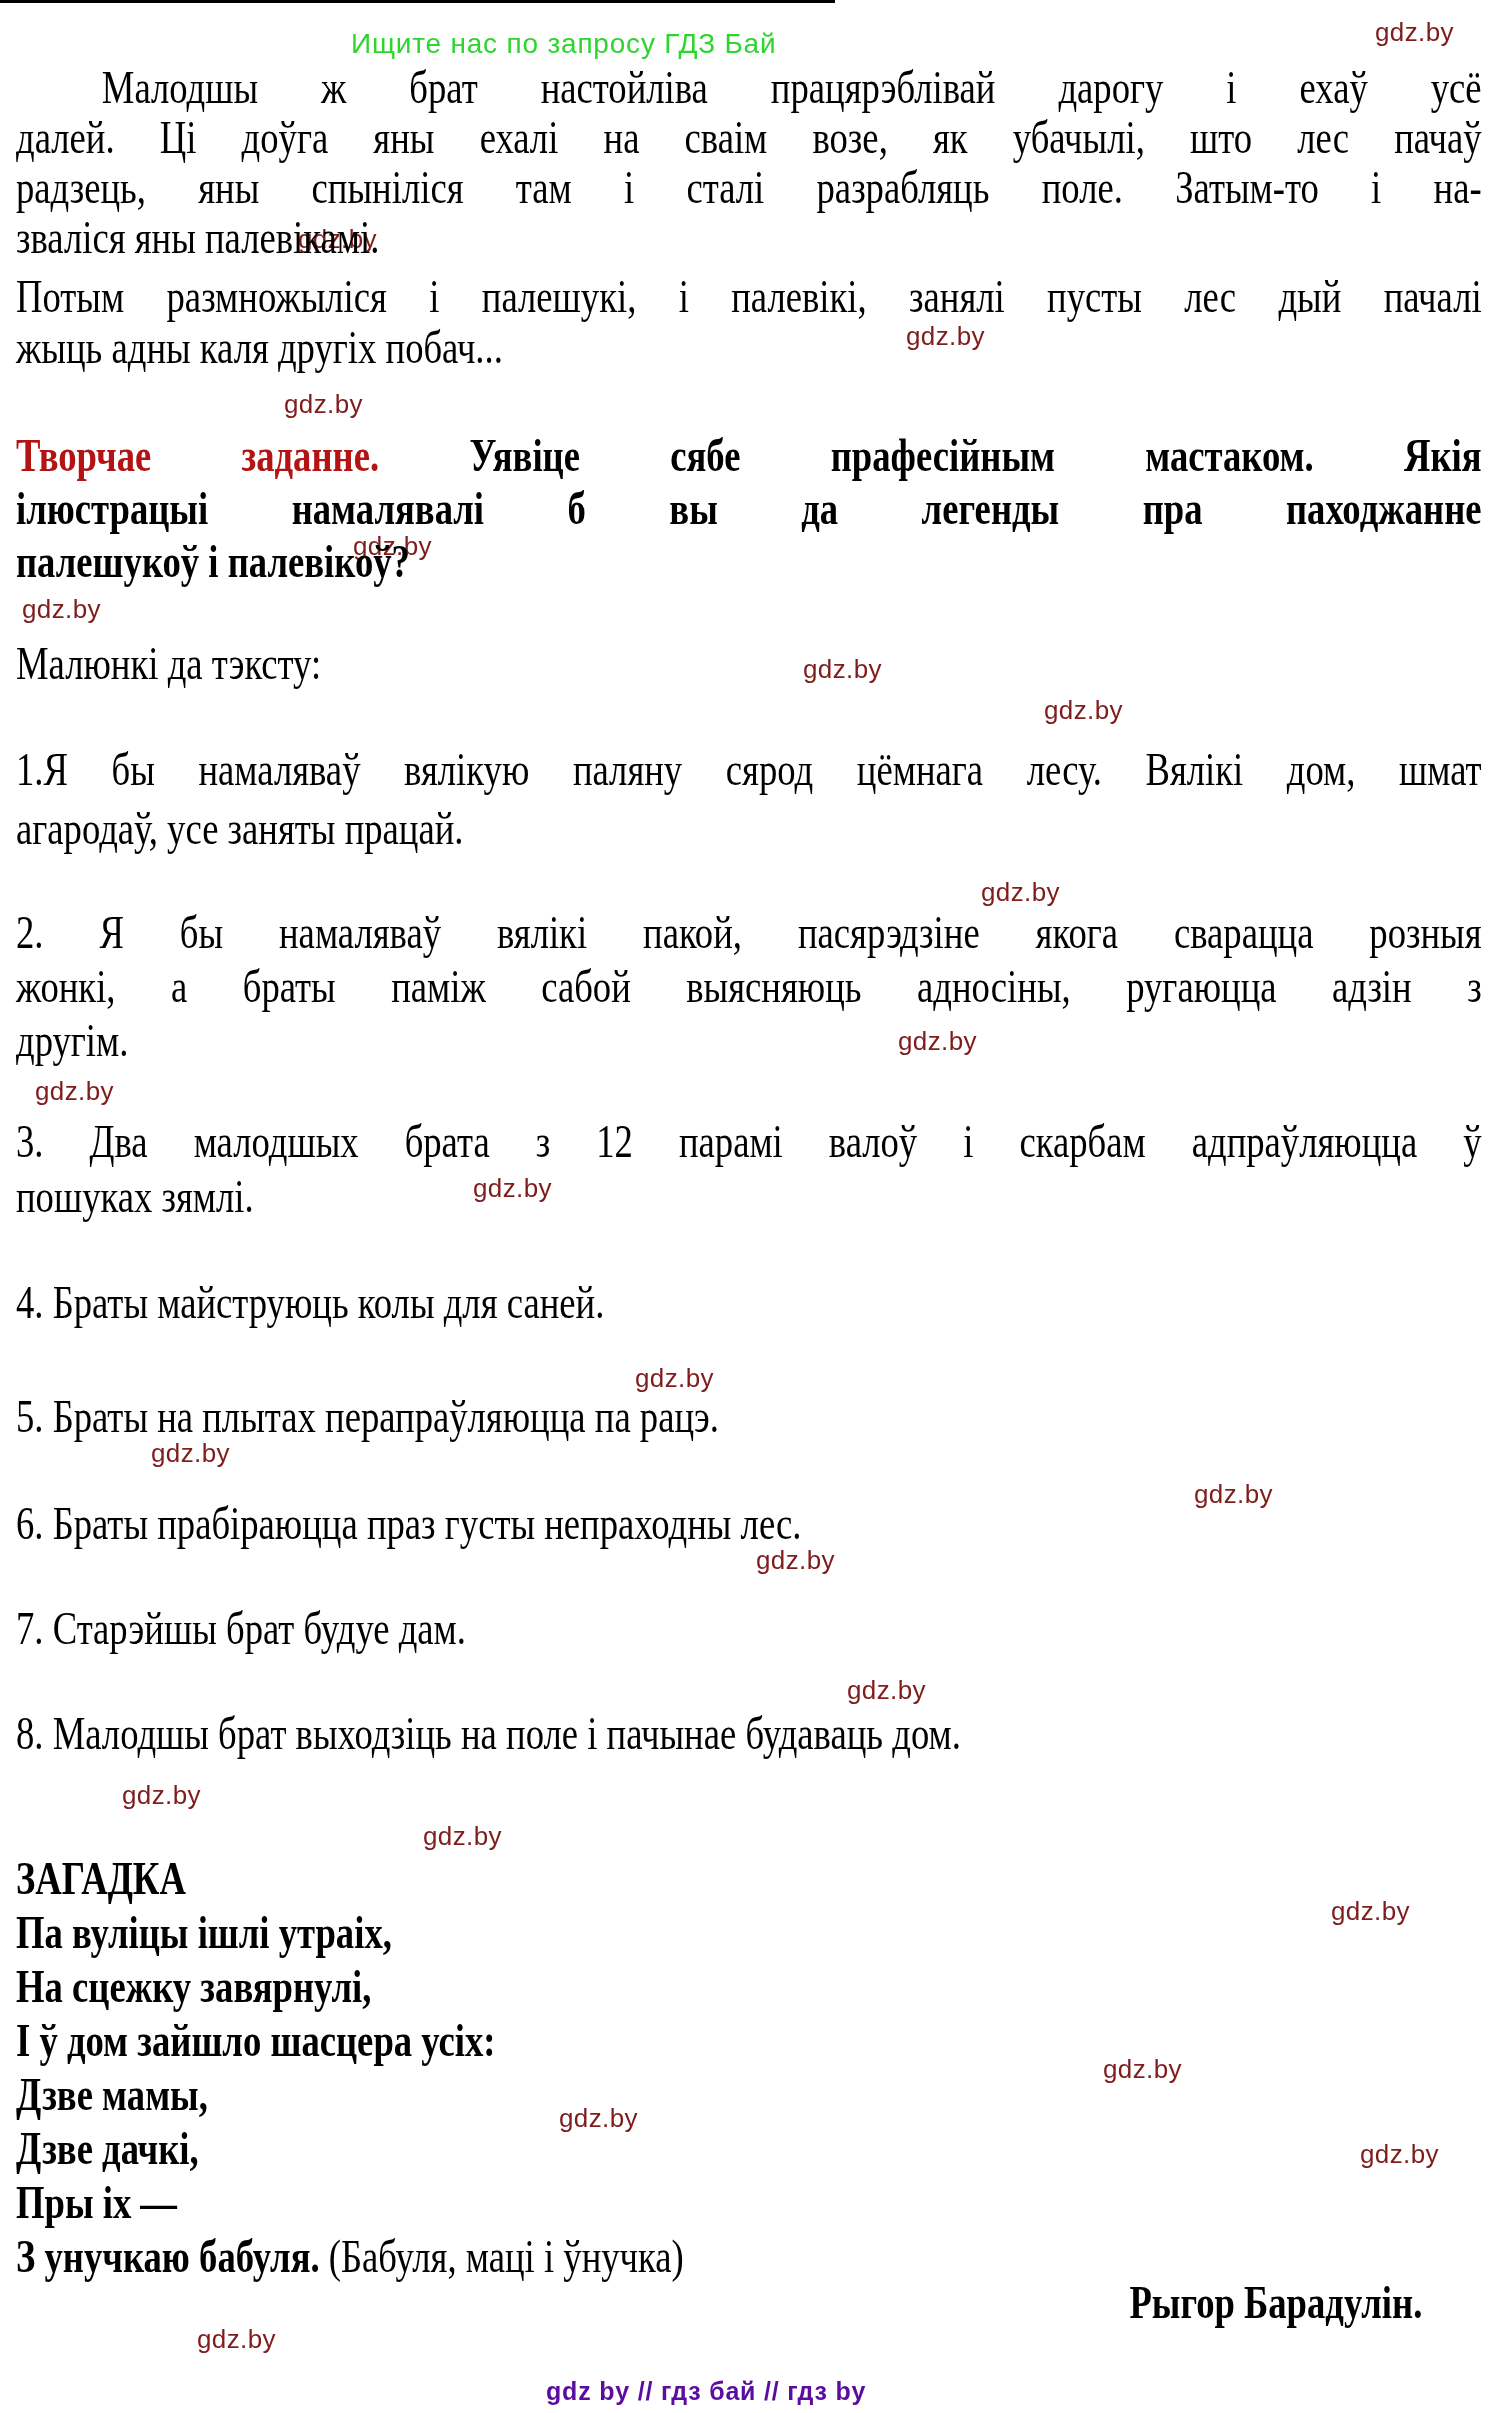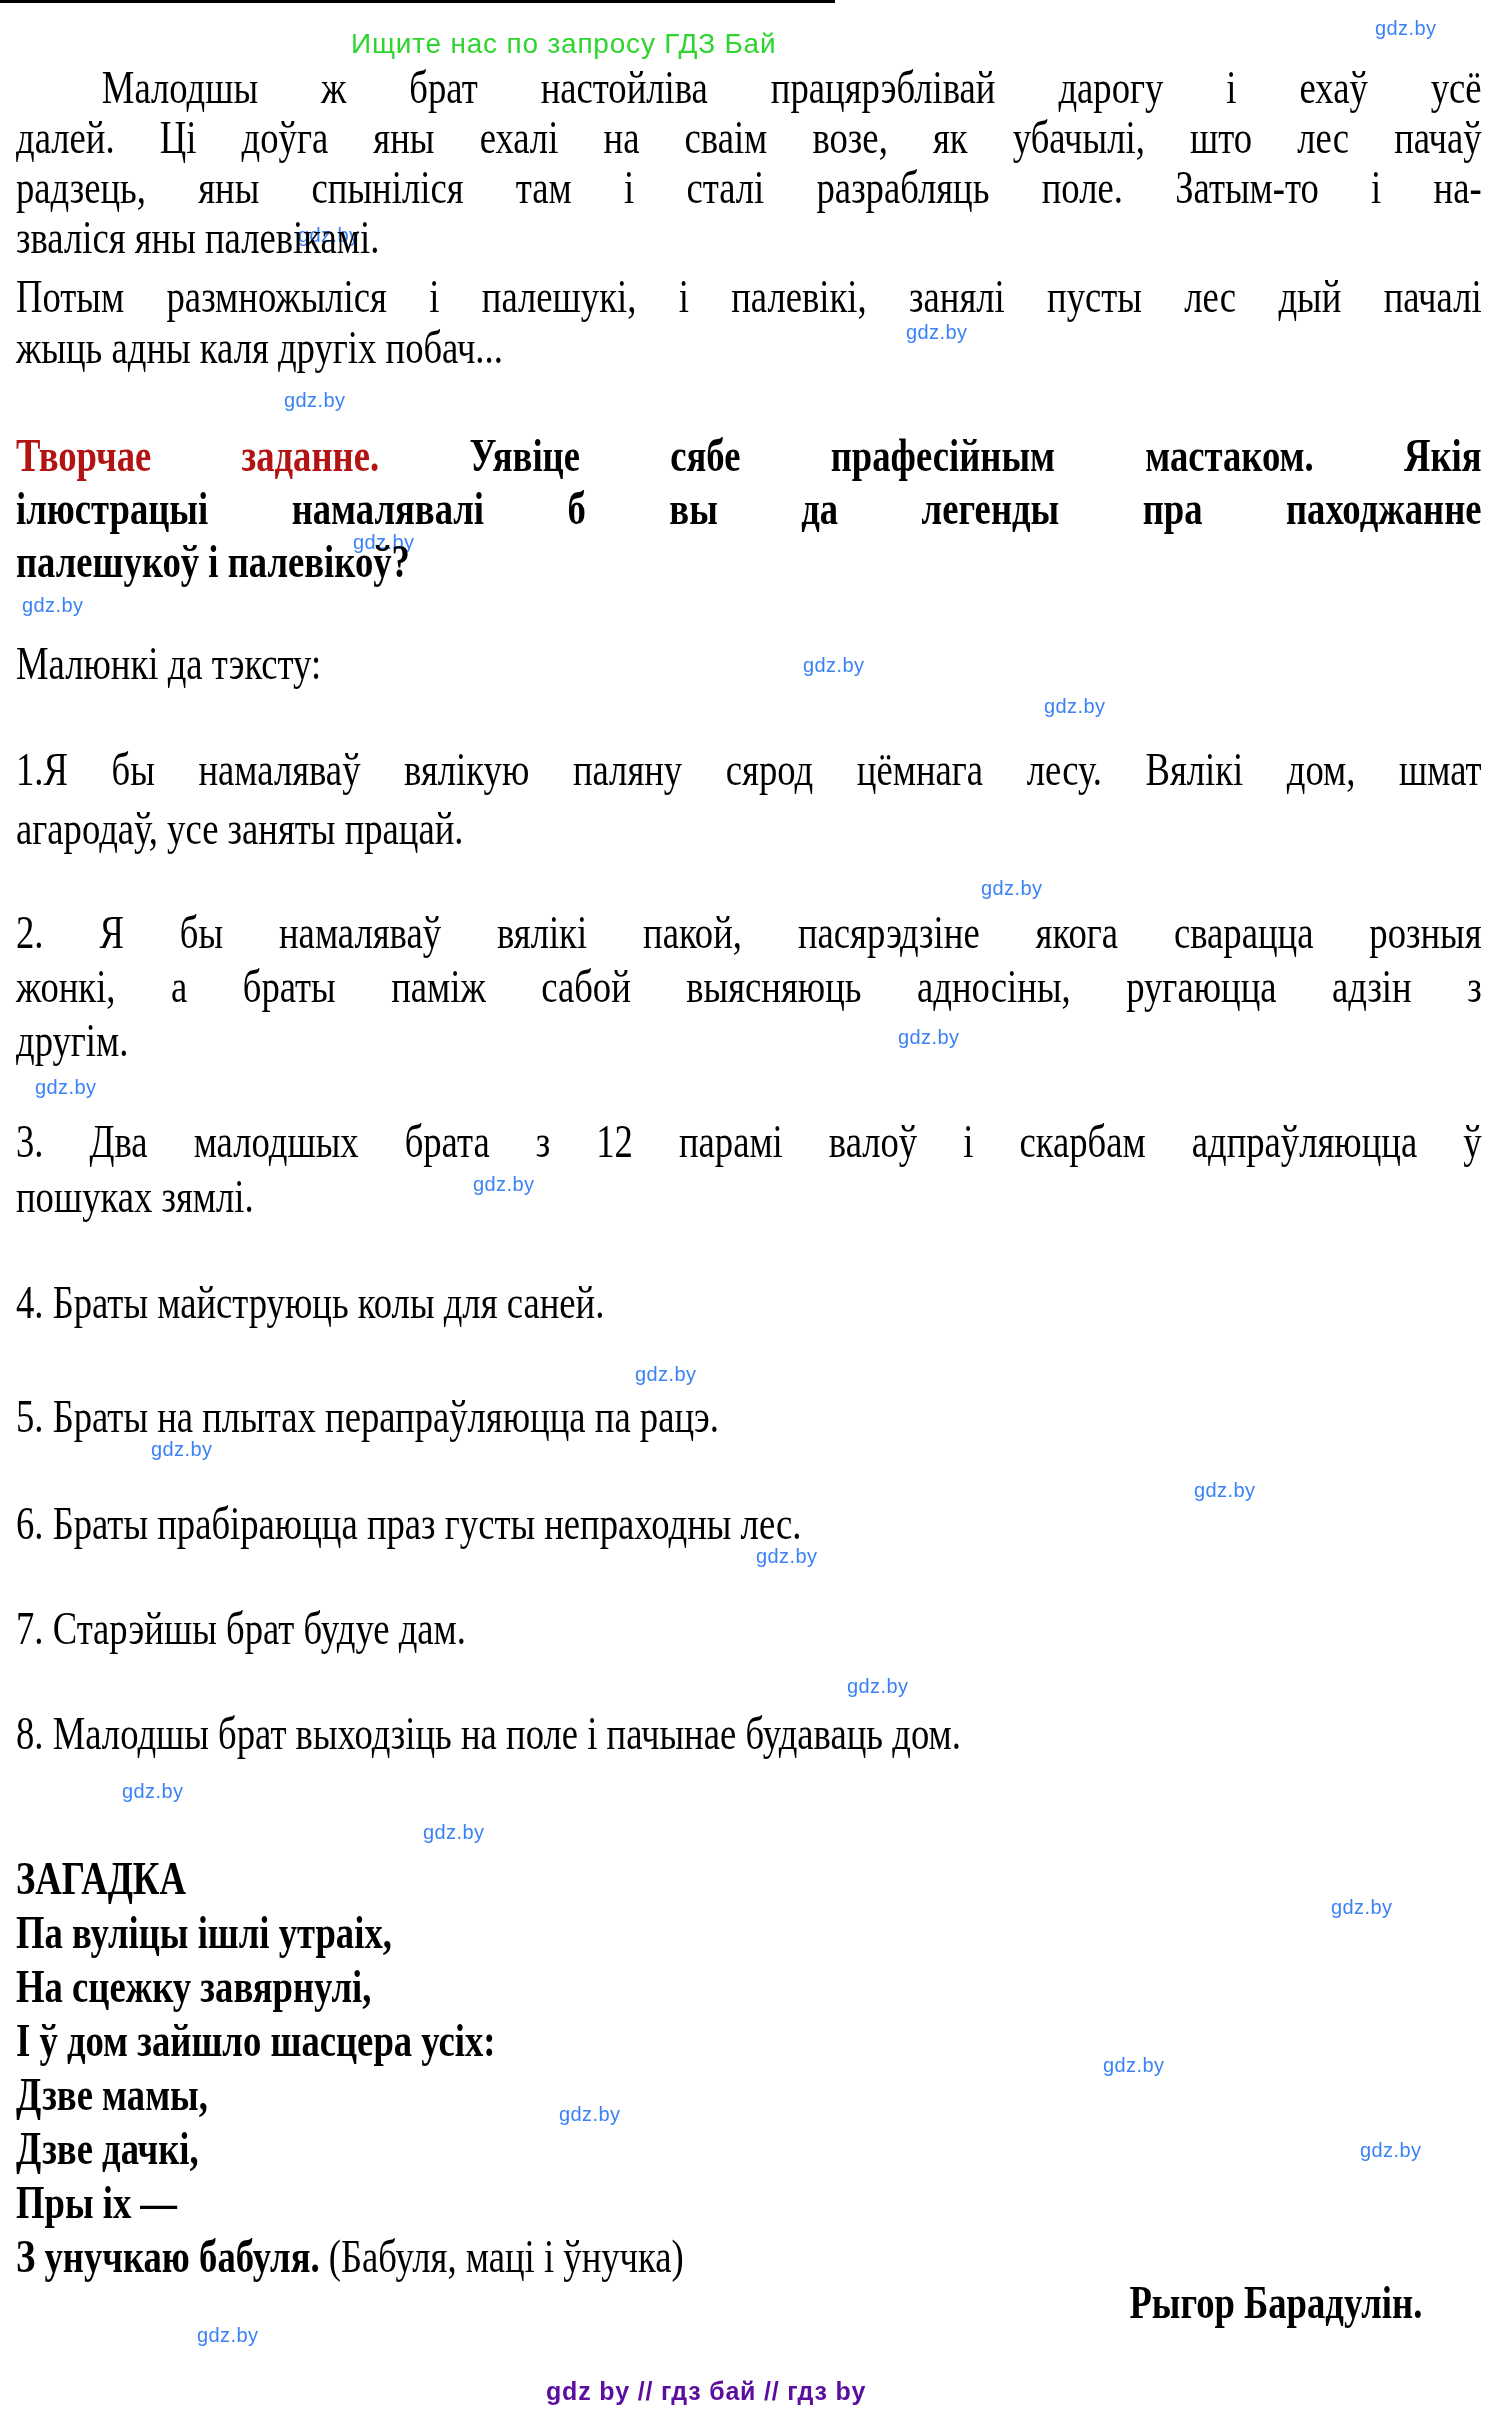--- a/index.html
+++ b/index.html
@@ -14,21 +14,21 @@
     font-family:"Liberation Sans","DejaVu Sans",sans-serif;
     font-size:28px; letter-spacing:0.8px; color:#2ed52e; white-space:nowrap;margin-top:25px;
   }
   .footer {
     position:absolute; left:546px; top:2377px;
     font-family:"Liberation Sans","DejaVu Sans",sans-serif;
     font-size:25px; letter-spacing:0.8px; color:#5a0d9e; white-space:nowrap;font-weight:bold;
   }
   .wm {
     position:absolute; font-family:"Liberation Sans","DejaVu Sans",sans-serif;
-    font-size:20px; letter-spacing:0.4px; color:#3b82f6; white-space:nowrap;
+    font-size:26px; letter-spacing:0.4px; color:#7f1d1d; white-space:nowrap;
   }
   
   .content {
     position:absolute; left:15.8px; top:0; width:1879px; height:2413px;
     transform:scaleX(0.78); transform-origin:top left;
   }
   .block { position:absolute; left:0; width:100%; font-size:47px; }
   .jl { text-align:justify; text-align-last:justify; }
   .ll { text-align:left; }
   .bold { font-weight:bold; }

